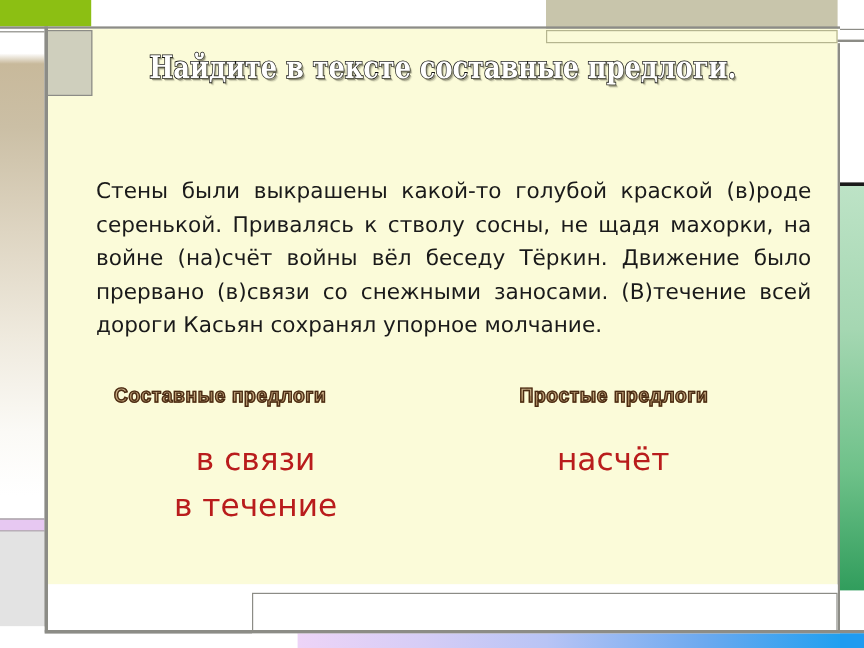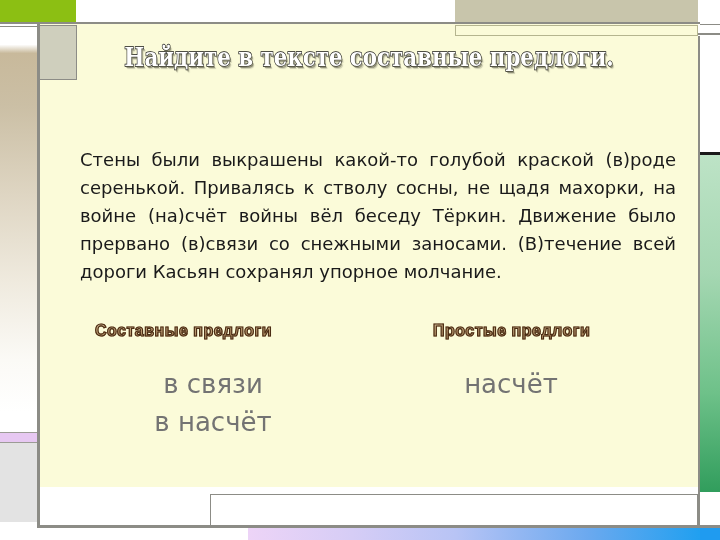--- a/index.html
+++ b/index.html
@@ -257,21 +257,21 @@
     left: 64px; top: 365px;
     width: 596px;
     display: flex;
   }
   .col {
     flex: 1 1 50%;
     text-align: center;
     font-family: "DejaVu Sans", sans-serif;
     font-size: 26px;
     line-height: 38px;
-    color: #737373;
+    color: #b91c1c;
   }
   .col div { white-space: nowrap; }
 </style>
 </head>
 <body>
 
 <div id="slide">
 
   <div class="deco top-white"></div>
   <div class="deco green-block"></div>
@@ -311,20 +311,20 @@
 
   <div class="body-text">Стены были выкрашены какой-то голубой краской (в)роде серенькой. Привалясь к стволу сосны, не щадя махорки, на войне (на)счёт войны вёл беседу Тёркин. Движение было прервано (в)связи со снежными заносами. (В)течение всей дороги Касьян сохранял упорное молчание.</div>
 
   <div class="woodart wood-left">Составные предлоги</div>
 
   <div class="woodart wood-right">Простые предлоги</div>
 
   <div class="answers">
     <div class="col">
       <div>в связи</div>
-      <div>в насчёт</div>
+      <div>в течение</div>
     </div>
     <div class="col">
       <div>насчёт</div>
     </div>
   </div>
 
 </div>
 
 </body></html>

